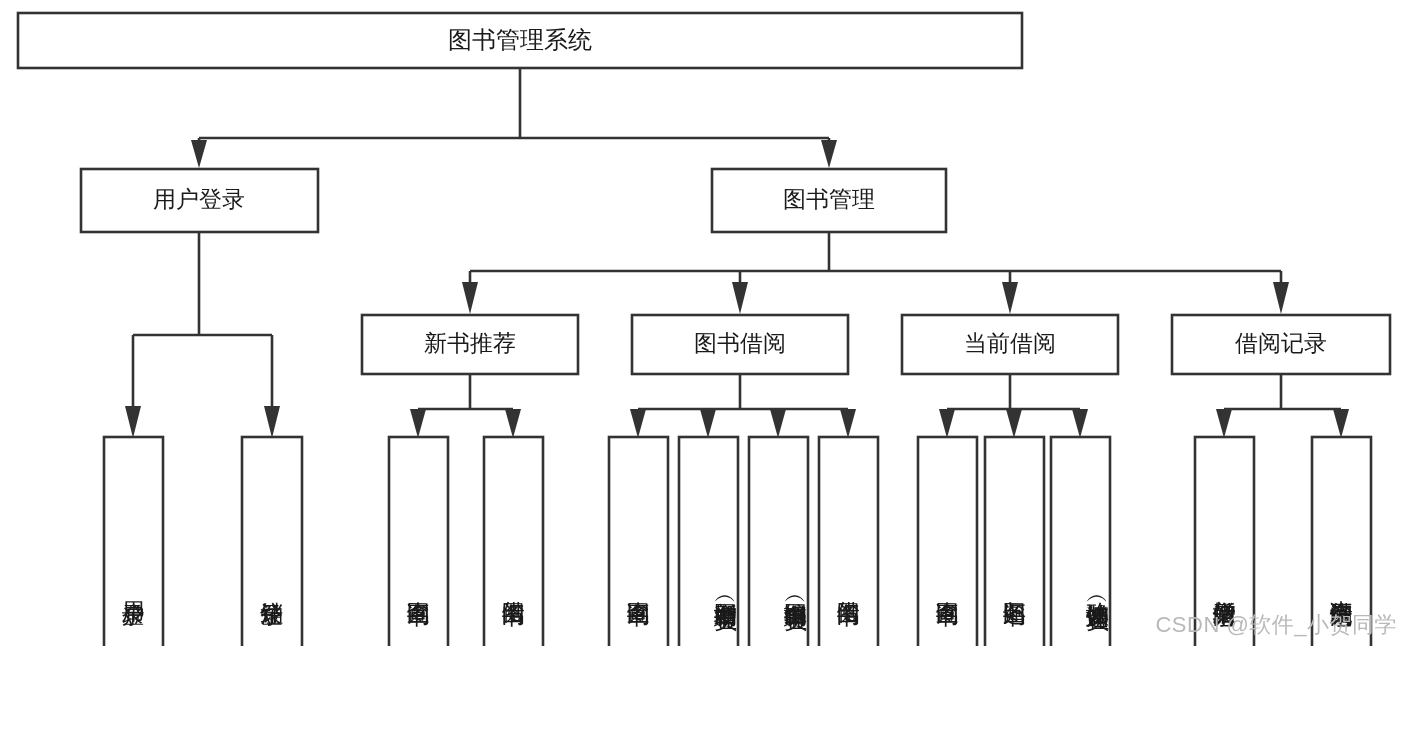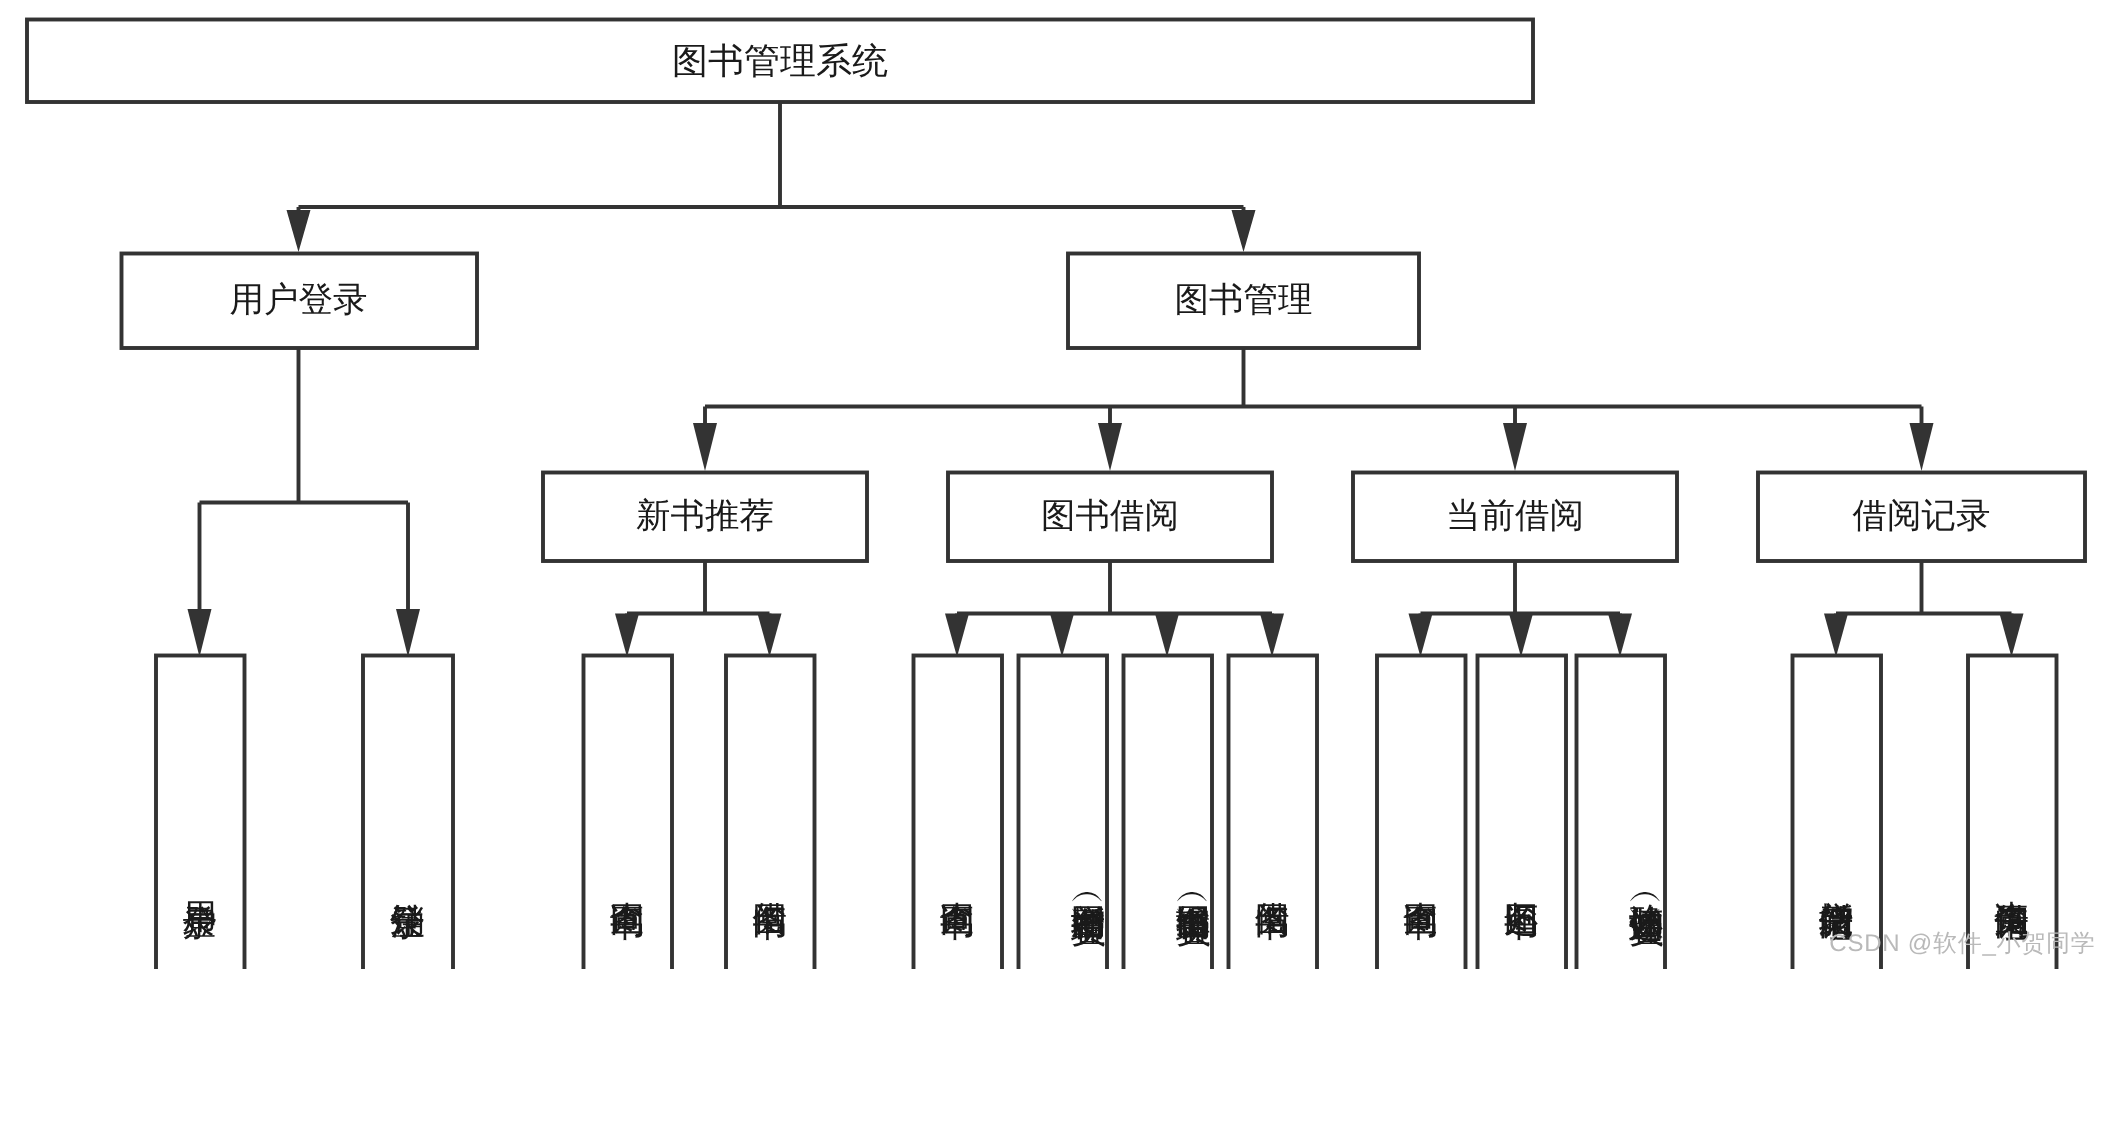--- a/index.html
+++ b/index.html
@@ -69,21 +69,21 @@
     display: flex;
     align-items: center;
     justify-content: center;
     pointer-events: none;
   }
   .watermark {
     position: absolute;
     right: 8px;
     bottom: 6px;
     font-family: "Liberation Sans", "DejaVu Sans", sans-serif;
-    font-size: 16px;
+    font-size: 22px;
     color: #b9b9b9;
     letter-spacing: 0.5px;
     white-space: nowrap;
   }
 </style>
 </head>
 <body>
 
 <div id="diagram-root">
 

